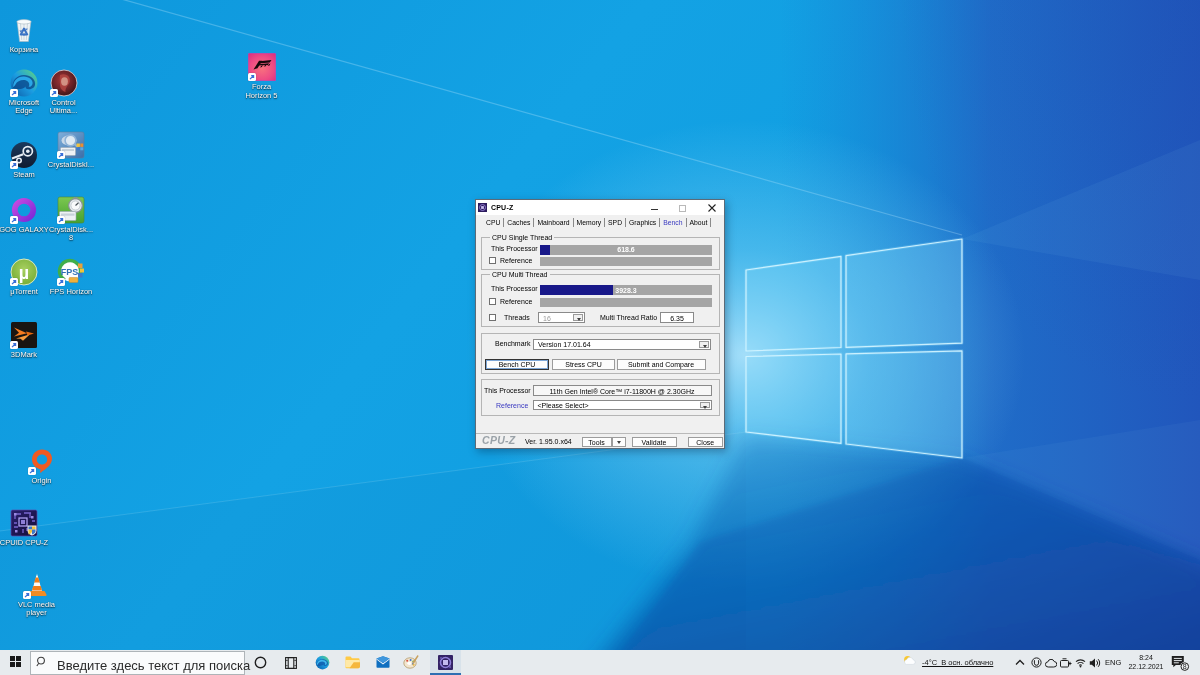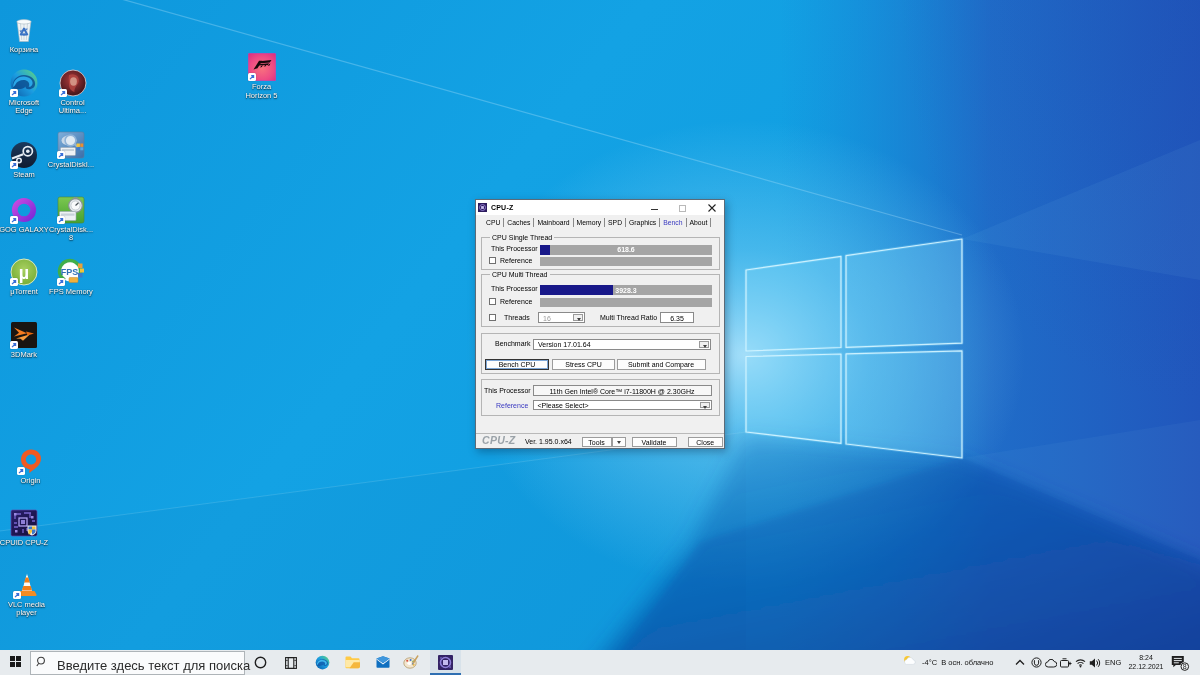--- a/index.html
+++ b/index.html
@@ -126,21 +126,21 @@
     <path d="M2.5,16 C1.5,10 5.8,5.2 12,5.2 C17.2,5.2 21.5,8.4 21.5,12.6 C21.5,15.4 19.3,17.3 16.2,17.3 C14.1,17.3 13,16.2 13.4,14.9 C11,17.8 5.6,17.6 2.5,16 Z" fill="#0b4a8c" opacity="0.8"></path>
     <path d="M2.7,15.4 C2.5,10.2 6.8,6.2 12,6.5 C16.2,6.7 19.4,9.3 19.4,11.9 C19.4,14 17.8,15.4 16,15.3 C16.9,13.8 16.7,11.7 15,10.4 C12.1,8.2 6.3,9.6 4.7,13.2 C4,14.7 3.2,15.2 2.7,15.4 Z" fill="#2aa7e8"></path>
     </svg><div class="sc">
           <svg width="8" height="8" viewBox="0 0 8 8">
             <path d="M2,6.2 L5.2,3 M3.2,2.6 h2.4 v2.4" fill="none" stroke="#3a6fd8" stroke-width="1.2"></path>
           </svg>
         </div></div>
   <div class="lbl">Microsoft<br>Edge</div>
 </div>
 
-<div class="dicon" style="left:49px;top:68.5px;">
+<div class="dicon" style="left:40px;top:68.5px;">
   <div class="art"><svg width="28" height="28" viewBox="0 0 28 28">
     <defs>
             <radialGradient id="ctrg" cx="0.45" cy="0.4" r="0.7">
       <stop offset="0" stop-color="#a83838"></stop>
               <stop offset="0.5" stop-color="#702428"></stop>
               <stop offset="1" stop-color="#2a0e12"></stop>
     </radialGradient>
           </defs>
     <circle cx="14" cy="14" r="13" fill="url(#ctrg)" stroke="#e8d8d8" stroke-width="0.8"></circle>
     <path d="M10,6 C13,4.5 17,5 19,8 C20.5,10.5 20,14 18,16 C16,18.5 15,21 15.5,23 C12,22 10,19 10,15.5 C10,12 9.5,8.5 10,6 Z" fill="#b84a44" opacity="0.75"></path>
@@ -287,38 +287,38 @@
     <text x="12.5" y="16.5" text-anchor="middle" font-family="Liberation Sans" font-size="9" font-weight="bold" fill="#2f6fb5">FPS</text>
     <rect x="21" y="5.5" width="4.5" height="4.5" fill="#e8a03c"></rect>
     <rect x="23" y="10.5" width="4" height="4" fill="#f2c23c"></rect>
     <rect x="21" y="15" width="4.5" height="4.5" fill="#3f78c8"></rect>
     <rect x="12" y="19.5" width="9" height="5" rx="1" fill="#f0b03c" stroke="#c88a28" stroke-width="0.5"></rect>
   </svg><div class="sc">
           <svg width="8" height="8" viewBox="0 0 8 8">
             <path d="M2,6.2 L5.2,3 M3.2,2.6 h2.4 v2.4" fill="none" stroke="#3a6fd8" stroke-width="1.2"></path>
           </svg>
         </div></div>
-  <div class="lbl">FPS Memory</div>
+  <div class="lbl">FPS Horizon</div>
 </div>
 
 <div class="dicon" style="left:0.5px;top:320.5px;">
   <div class="art"><svg width="28" height="28" viewBox="0 0 28 28">
     <rect x="1" y="1" width="26" height="26" rx="1.5" fill="#191512"></rect>
     <polygon points="4,6.5 17,12.2 4,15.5 9,11.8" fill="#f57c20"></polygon>
     <polygon points="6,17.5 20,13.2 13,19.8 10.5,17.8" fill="#f89a3c"></polygon>
     <polygon points="16,10.5 24,12.6 17.5,14.5" fill="#e86a10"></polygon>
   </svg><div class="sc">
           <svg width="8" height="8" viewBox="0 0 8 8">
             <path d="M2,6.2 L5.2,3 M3.2,2.6 h2.4 v2.4" fill="none" stroke="#3a6fd8" stroke-width="1.2"></path>
           </svg>
         </div></div>
   <div class="lbl">3DMark</div>
 </div>
 
-<div class="dicon" style="left:7px;top:447px;">
+<div class="dicon" style="left:18px;top:447px;">
   <div class="art"><svg width="28" height="28" viewBox="0 0 28 28">
     <path d="M14,2.5 C20,2.5 24,6.5 24,11.5 C24,17 19.5,21 15.5,23.5 C14.5,24.2 13,25.3 12.5,26 C12,25 12.2,23.4 12.8,22.2 C9,21.8 4,18.5 4,12.5 C4,6.8 8.5,2.5 14,2.5 Z M14,7.5 C11,7.5 8.8,9.7 8.8,12.5 C8.8,15.3 11,17.5 14,17.5 C16.9,17.5 19.2,15.3 19.2,12.5 C19.2,9.7 16.9,7.5 14,7.5 Z" fill="#f05a22"></path>
   </svg><div class="sc">
           <svg width="8" height="8" viewBox="0 0 8 8">
             <path d="M2,6.2 L5.2,3 M3.2,2.6 h2.4 v2.4" fill="none" stroke="#3a6fd8" stroke-width="1.2"></path>
           </svg>
         </div></div>
   <div class="lbl">Origin</div>
 </div>
 
@@ -339,21 +339,21 @@
     <rect x="5" y="21" width="2.5" height="2.5" fill="#9a8ae0"></rect>
     <path d="M17.5,16.5 h9 v5 c0,2.5 -2,4.5 -4.5,5 c-2.5,-0.5 -4.5,-2.5 -4.5,-5 Z" fill="#f2f2f2"></path>
     <path d="M18.5,17.5 h3.5 v3 h-3.5 Z" fill="#3f78c8"></path>
           <path d="M22,17.5 h3.5 v3 h-3.5 Z" fill="#f2c23c"></path>
     <path d="M18.5,20.5 h3.5 v1.8 c0,1.5 -1.5,2.8 -3.5,3.2 Z" fill="#f2c23c"></path>
           <path d="M22,20.5 h3.5 v1.8 c0,1.5 -1.5,2.8 -3.5,3.2 Z" fill="#3f78c8"></path>
   </svg></div>
   <div class="lbl">CPUID CPU-Z</div>
 </div>
 
-<div class="dicon" style="left:3px;top:570.5px;">
+<div class="dicon" style="left:13px;top:570.5px;">
   <div class="art"><svg width="28" height="28" viewBox="0 0 28 28">
     <defs>
             <clipPath id="conec">
               <polygon points="14,2 8.2,22 19.8,22"></polygon>
             </clipPath>
           </defs>
     <g clip-path="url(#conec)">
       <polygon points="14,2 8.2,22 19.8,22" fill="#f8f8f6"></polygon>
       <rect x="6" y="6.5" width="16" height="5" fill="#ef7d1a"></rect>
       <rect x="6" y="15" width="16" height="4.5" fill="#ef7d1a"></rect>
@@ -533,21 +533,21 @@
     <circle cx="7.5" cy="7.5" r="5" fill="none" stroke="#8f7fd8" stroke-width="1.6"></circle>
     <rect x="5" y="5" width="5" height="5" fill="#c4baee"></rect>
     <rect x="2" y="2" width="2" height="2" fill="#6a5ab2" opacity="0.8"></rect>
     <rect x="11" y="11" width="2" height="2" fill="#6a5ab2" opacity="0.8"></rect>
   </svg>
 
   <svg class="abs" style="left:903px;top:654.5px" width="13" height="13" viewBox="0 0 13 13">
     <circle cx="4.6" cy="4.6" r="3.5" fill="#f8c832"></circle>
     <path d="M3.2,9.4 a2.6,2.6 0 0 1 0.6,-5 a3.4,3.4 0 0 1 6.4,0.4 a2.3,2.3 0 0 1 -0.6,4.6 Z" fill="#fdfeff" stroke="#c8d2da" stroke-width="0.5"></path>
   </svg>
-  <div class="abs" style="left:922px;top:658px;font-size:7.5px;color:#111;">-4°C &nbsp;В осн. облачно</div>
+  <div class="abs" style="left:922px;top:658px;font-size:7.5px;color:#111;text-decoration:underline;">-4°C &nbsp;В осн. облачно</div>
 
   <svg class="abs" style="left:1015px;top:659px" width="10" height="7" viewBox="0 0 10 7">
     <path d="M1,5.5 L5,1.5 L9,5.5" fill="none" stroke="#1f1f1f" stroke-width="1.3"></path>
   </svg>
 
   <svg class="abs" style="left:1031px;top:657px" width="11" height="11" viewBox="0 0 11 11">
     <circle cx="5.5" cy="5.5" r="4.6" fill="none" stroke="#1f1f1f" stroke-width="1"></circle>
     <path d="M3.4,3.2 v3 a2.1,2.1 0 0 0 4.2,0 v-3" fill="none" stroke="#1f1f1f" stroke-width="1"></path>
   </svg>
 

